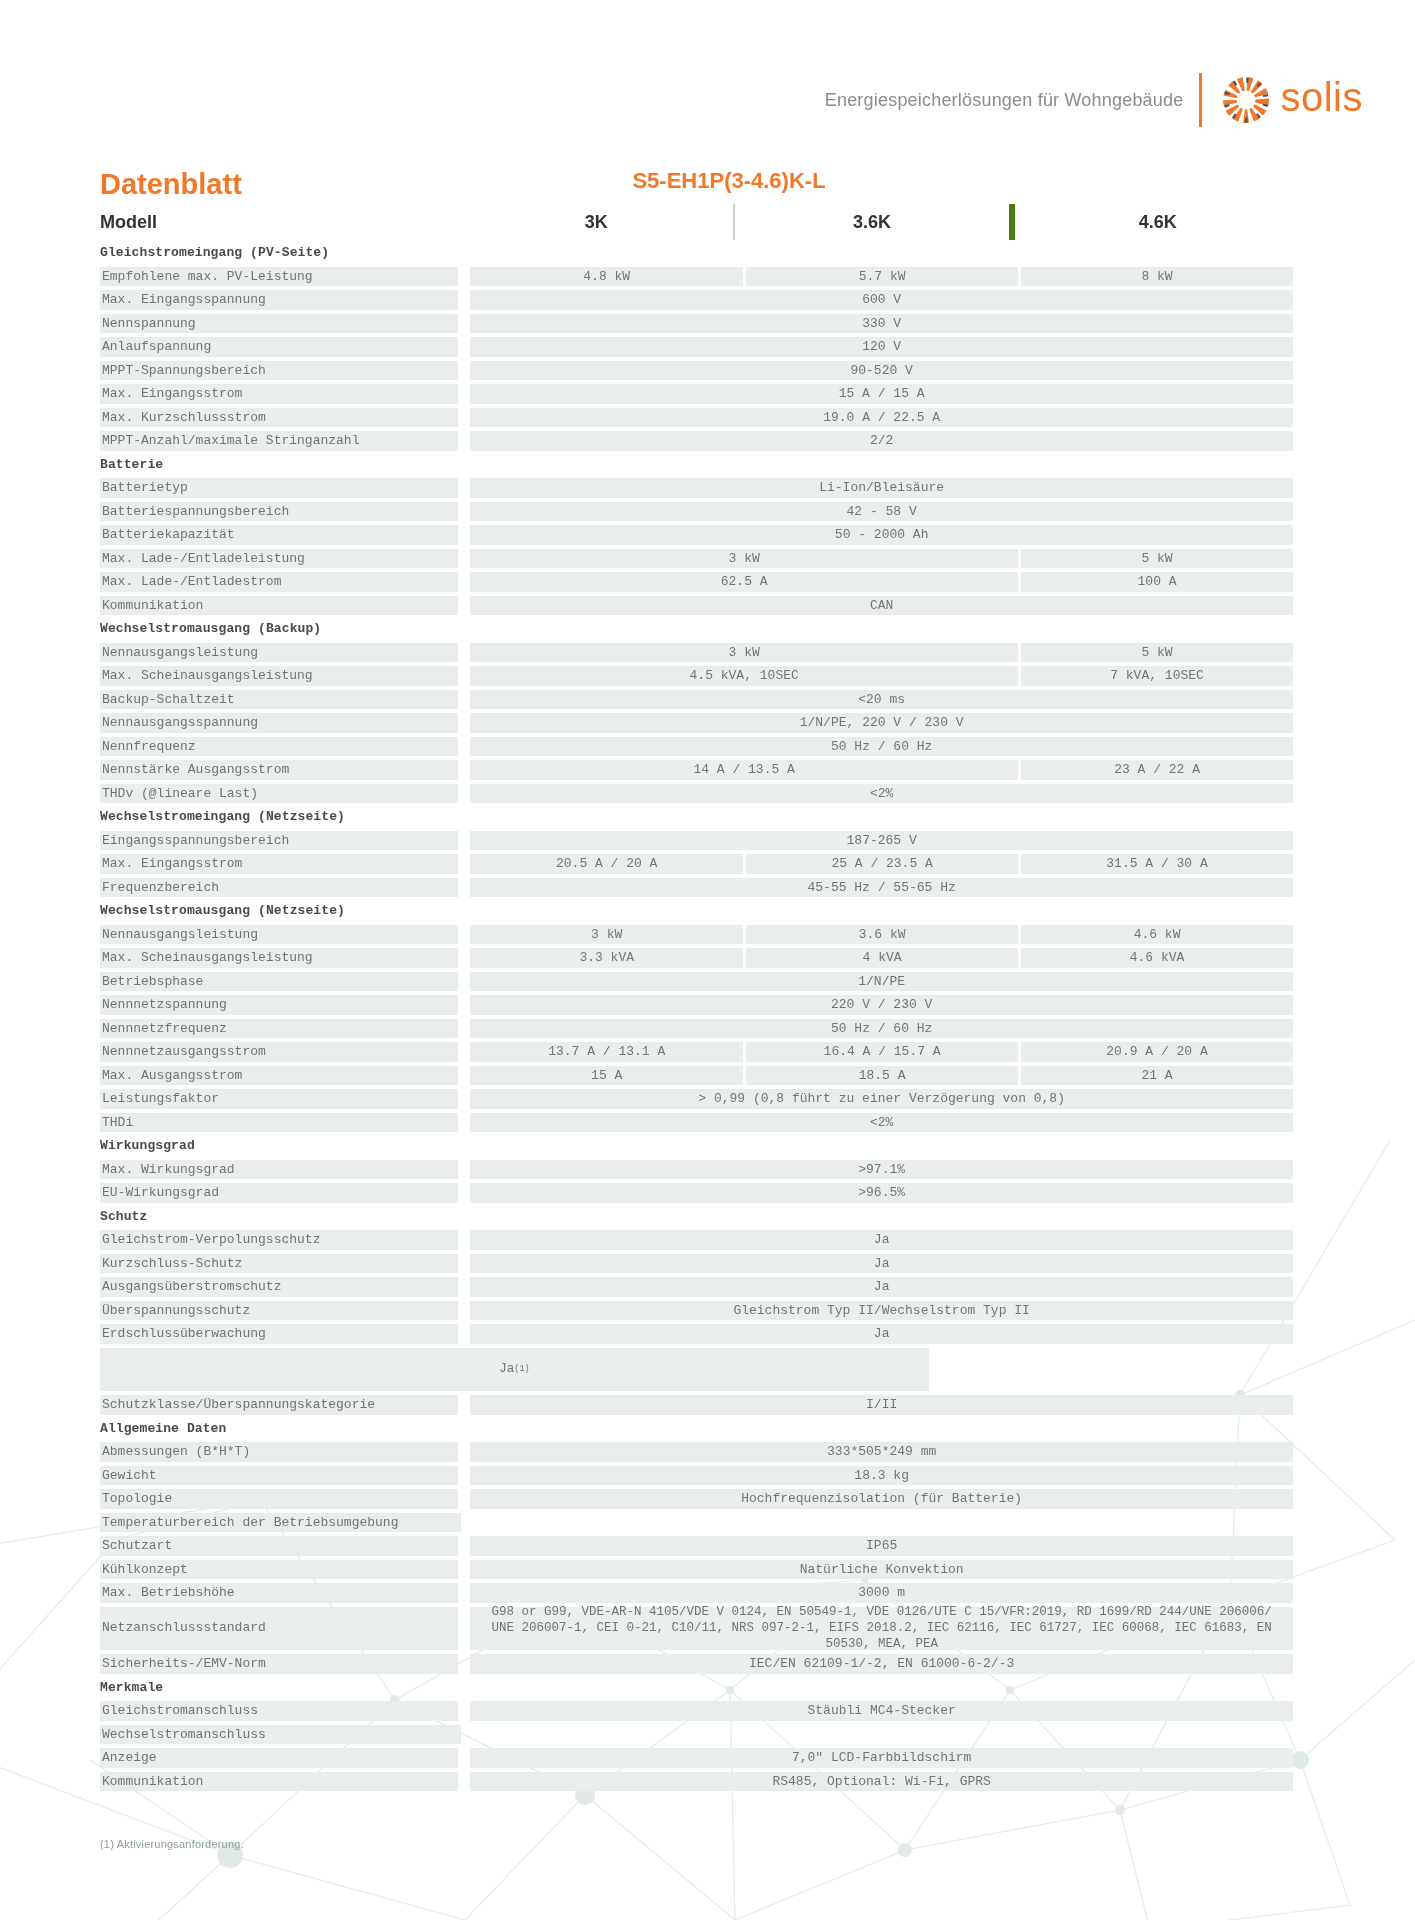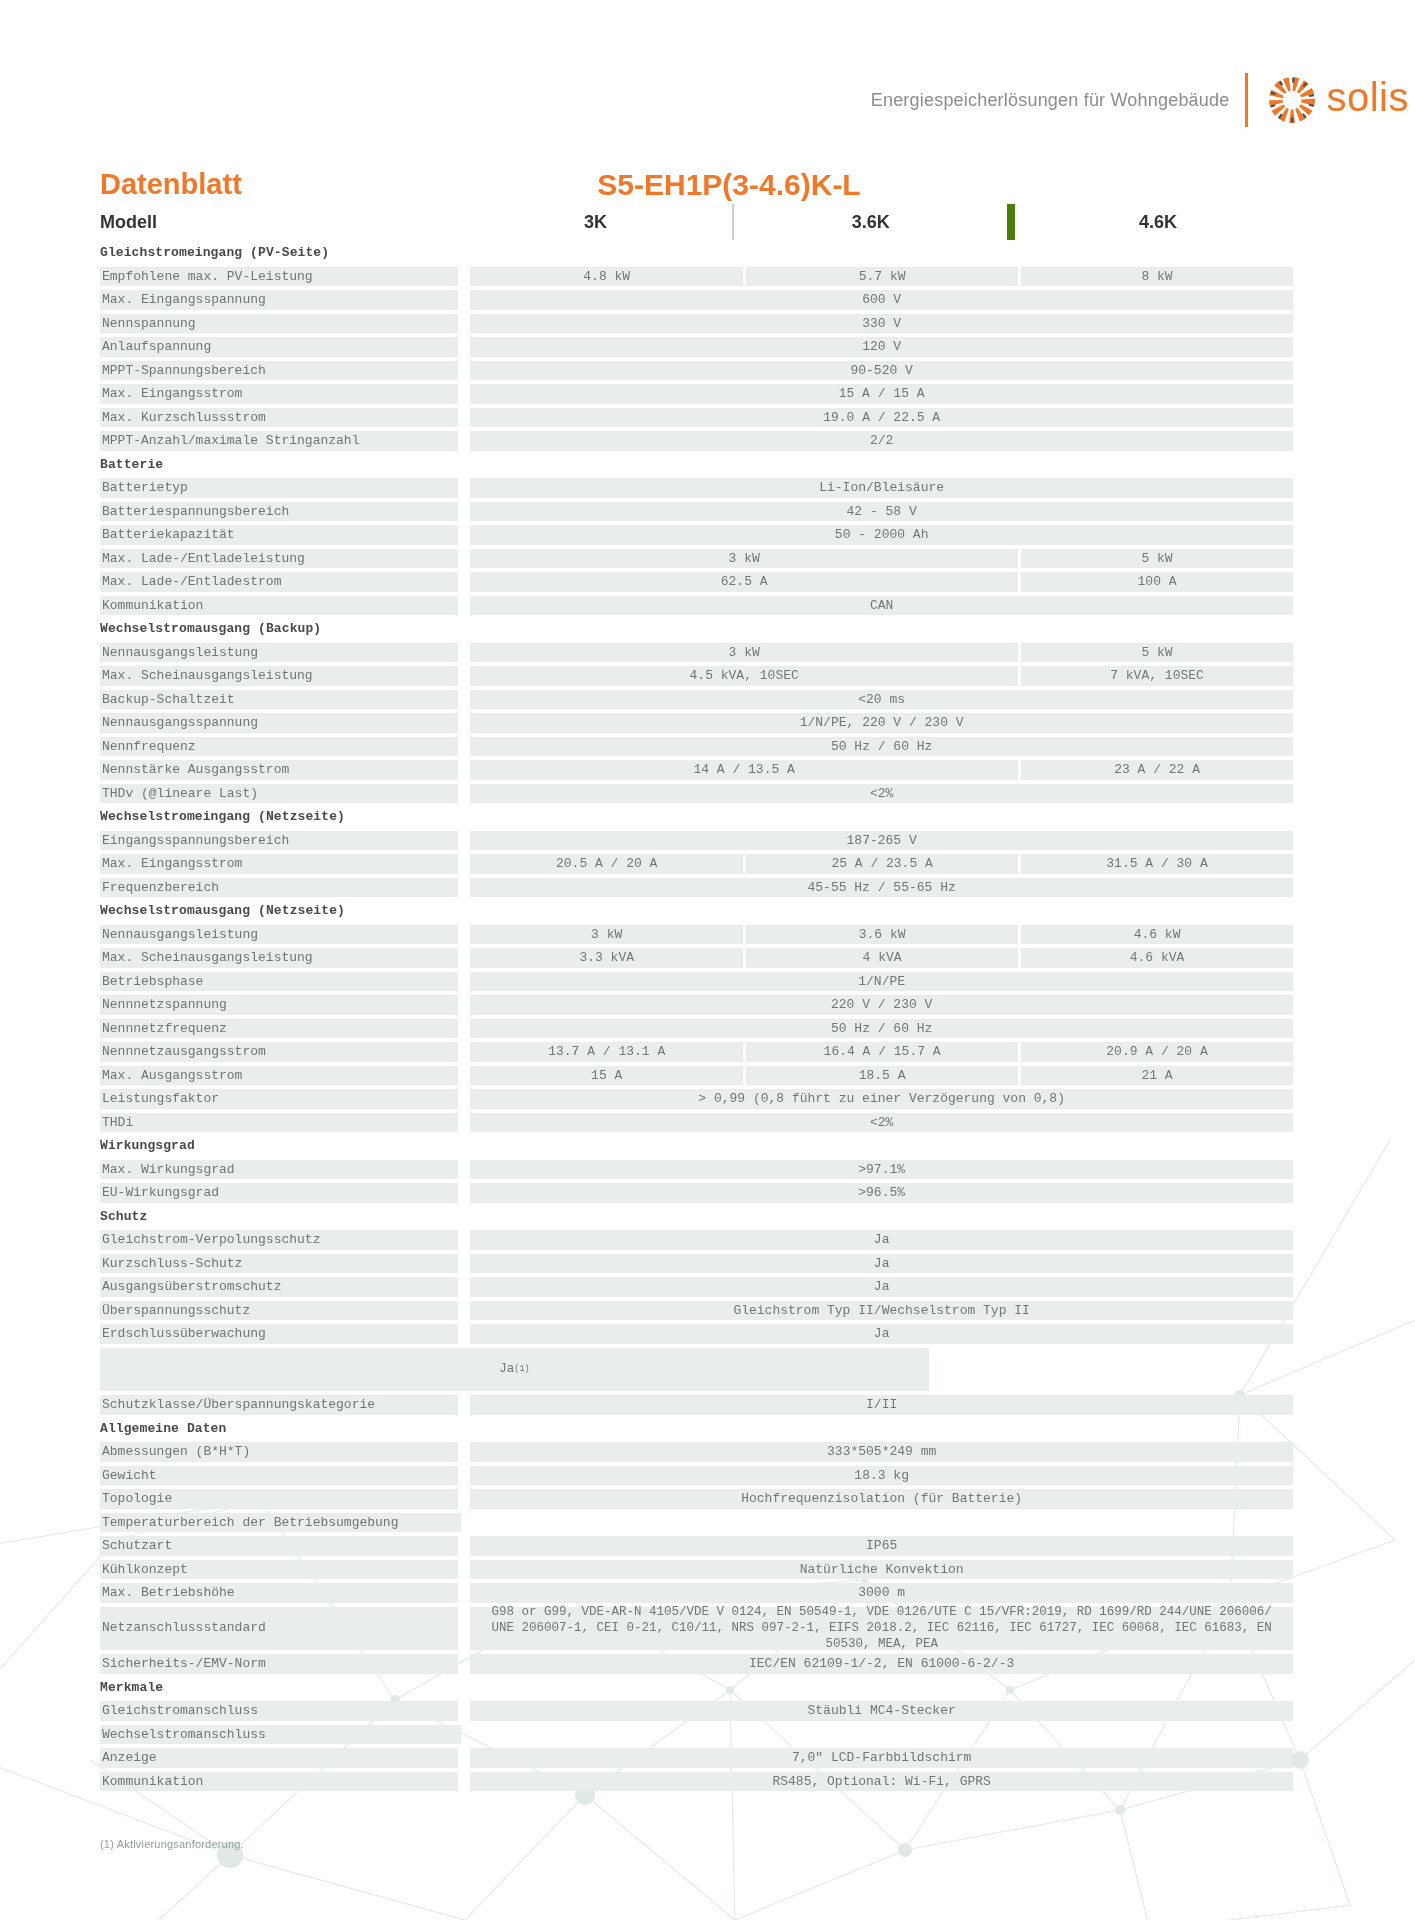--- a/index.html
+++ b/index.html
@@ -13,37 +13,37 @@
     --rowbg:#E9EEEC;
     --label:#6E7775;
     --value:#6F7877;
     --section:#454B4A;
     --dark:#2F3435;
   }
   #mesh{position:absolute;left:0;top:0;width:1415px;height:1920px;z-index:0;}
   .layer{position:absolute;z-index:1;}
 
   
-  .top-header{top:70px;left:0;width:1363px;height:60px;display:flex;justify-content:flex-end;align-items:center;gap:16px;padding-left:46px;}
+  .top-header{top:70px;left:0;width:1363px;height:60px;display:flex;justify-content:flex-end;align-items:center;gap:16px;}
   .tagline{font-size:18px;color:#898D8C;letter-spacing:0.2px;}
   .brand-divider{width:3px;height:54px;background:var(--accent);}
   .brand{display:flex;align-items:center;gap:6px;}
   .brand-word{font-size:40px;color:var(--accent);letter-spacing:0.5px;line-height:1;padding-bottom:6px;}
 
   
   .doc-title{top:168px;left:100px;font-size:29px;font-weight:bold;color:var(--accent);}
-  .product-title{top:168px;left:464px;width:530px;text-align:center;font-size:30px;font-weight:bold;color:var(--accent);}
+  .product-title{top:168px;left:464px;width:530px;text-align:center;font-size:22px;font-weight:bold;color:var(--accent);}
 
   
   .model-row{top:204px;left:100px;width:1193px;height:36px;display:flex;align-items:center;font-size:18px;font-weight:bold;color:var(--dark);}
   .m-lab{width:364px;}
   .m-col{text-align:center;height:36px;line-height:36px;}
   .m-c1{width:278px;}
   .m-c2{width:277px;border-left:2px solid #CBD1CF;}
-  .m-c3{width:274px;border-left:8px solid #4d7c0f;padding-left:8px;}
+  .m-c3{width:274px;border-left:6px solid #4d7c0f;padding-left:8px;}
 
   
   .spec-table{top:243px;left:100px;width:1193px;font-family:Liberation Mono, monospace;}
   .t-section{height:19.5px;line-height:19.5px;margin-bottom:4px;font-size:13px;font-weight:bold;color:var(--section);letter-spacing:0.1px;}
   .t-row{display:flex;height:19.5px;margin-bottom:4px;font-size:13px;}
   .t-row.tall{height:43.5px;}
   .cell{background:var(--rowbg);height:100%;}
   .lab{width:361px;margin-right:12px;color:var(--label);line-height:19.5px;padding-left:2px;box-sizing:border-box;white-space:pre-line;}
   .val{text-align:center;color:var(--value);line-height:19.5px;}
   .v1{width:275px;margin-right:3px;}

